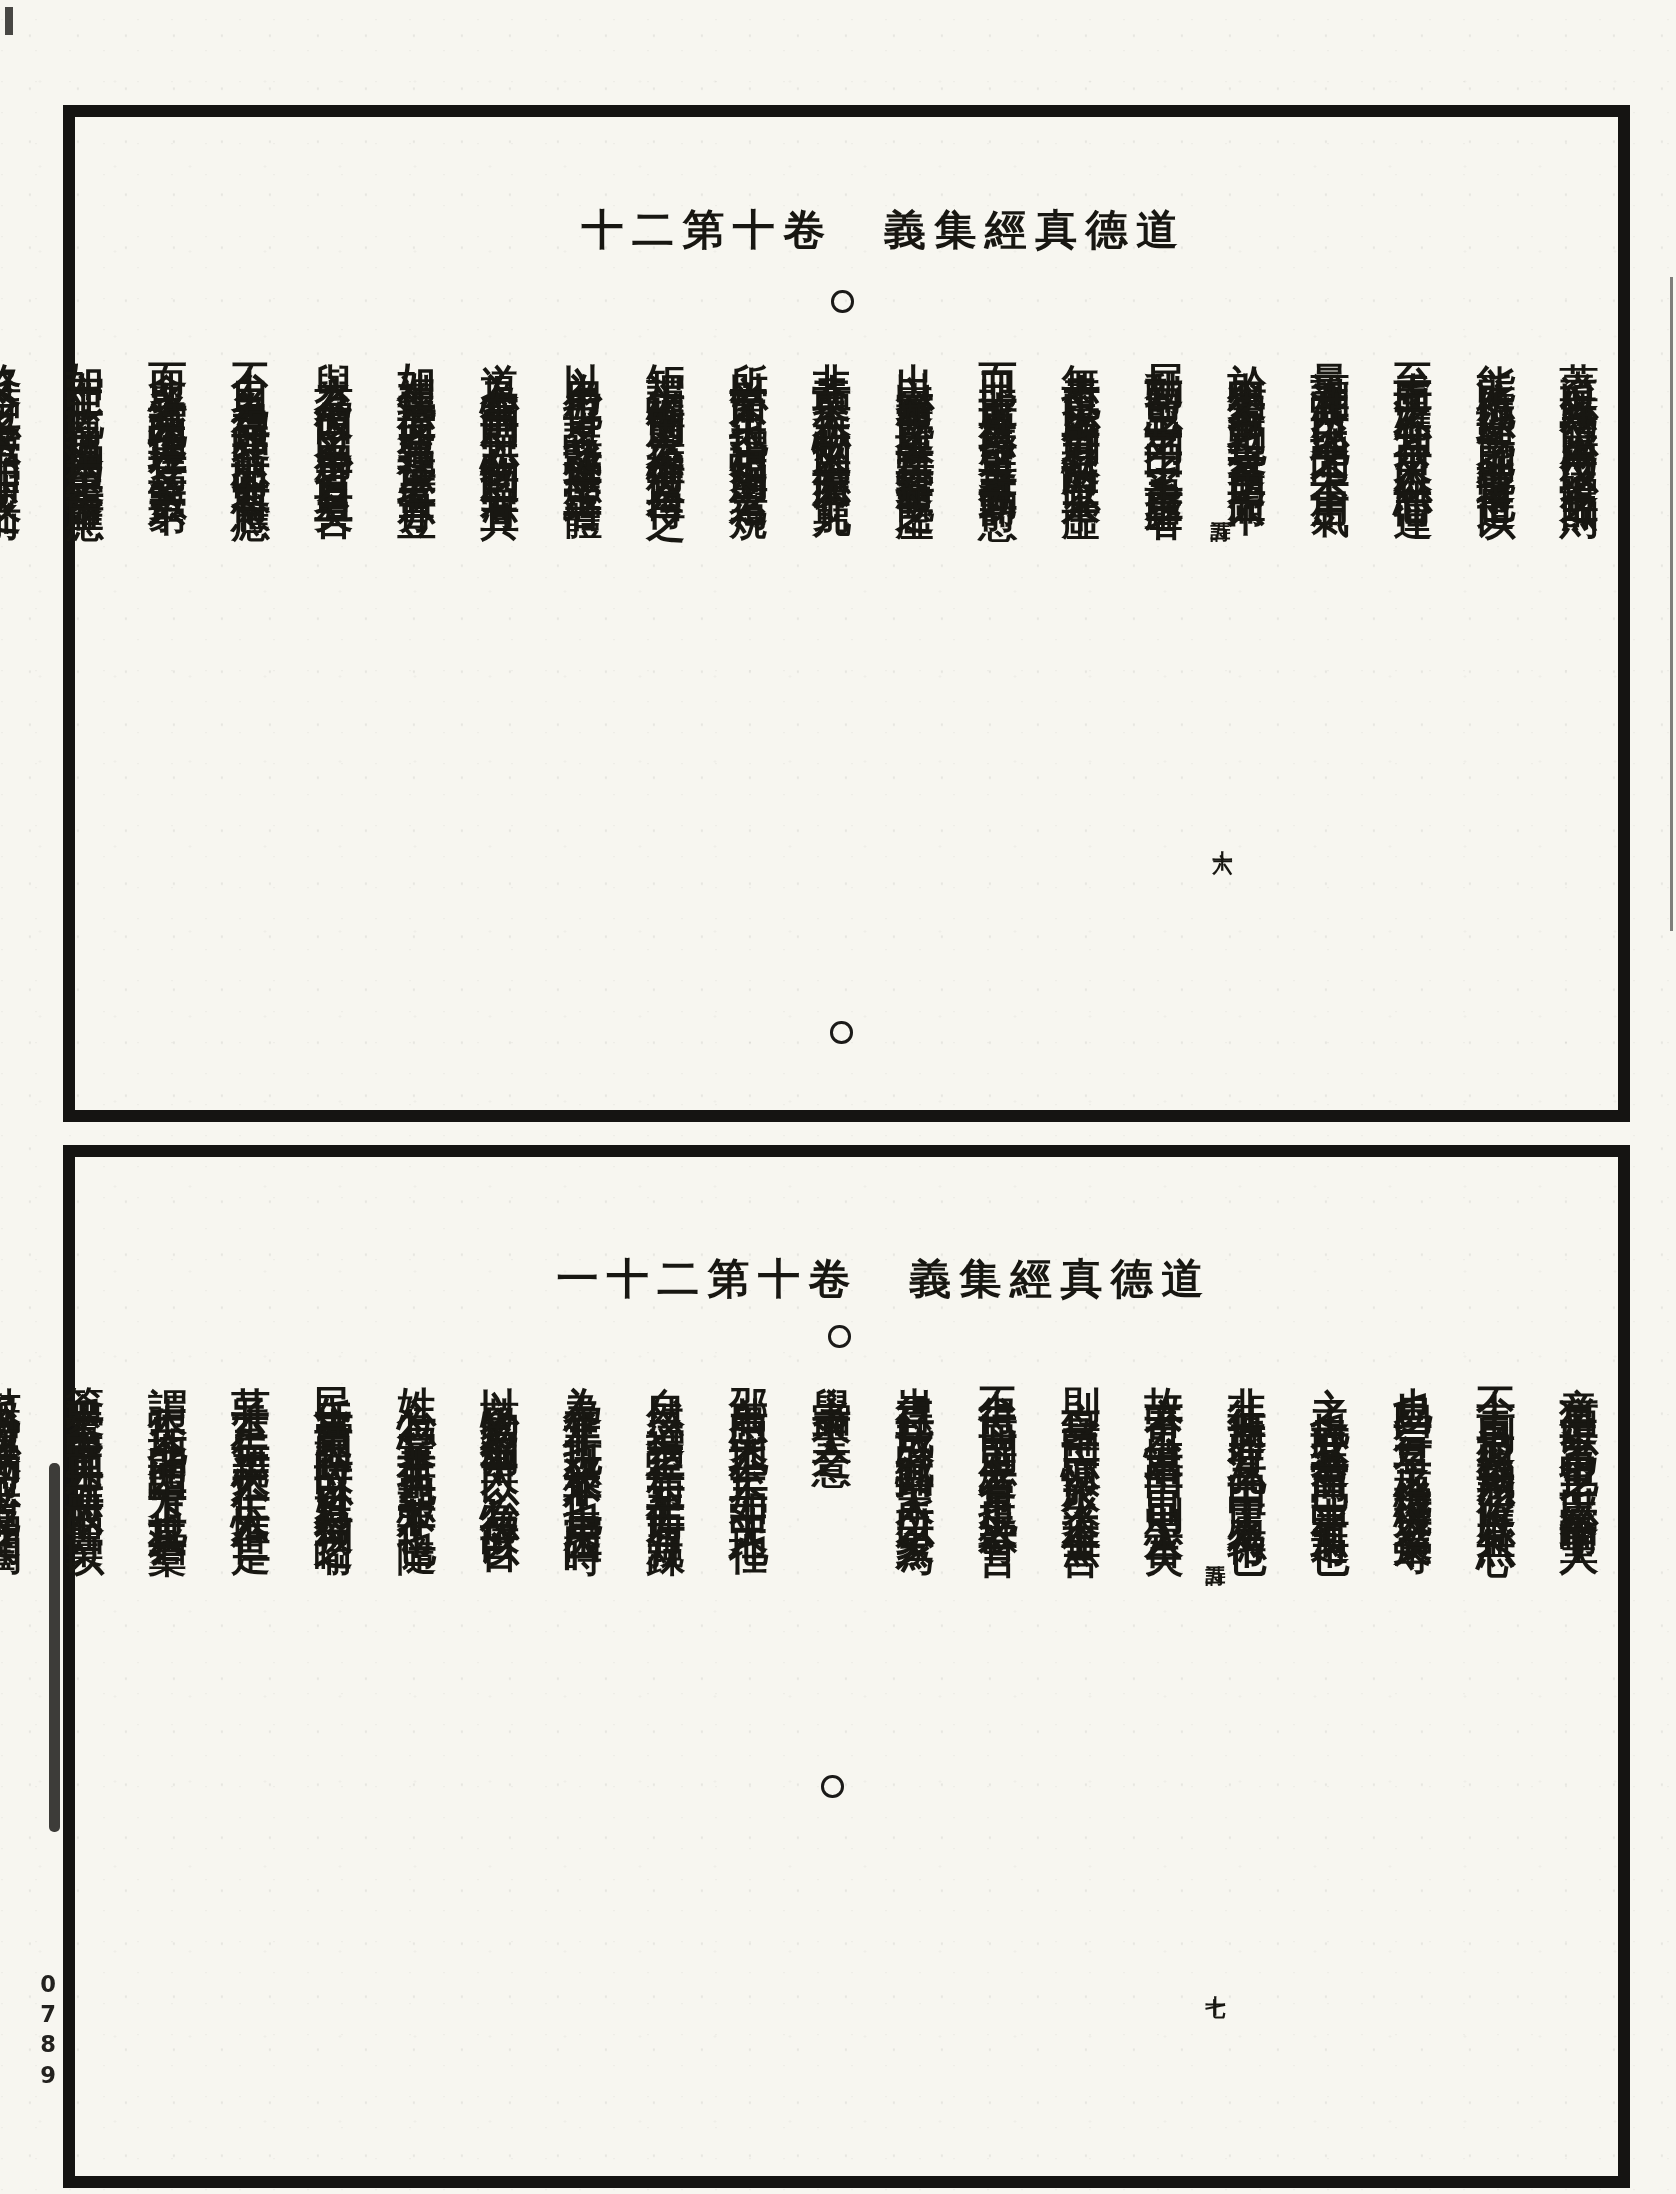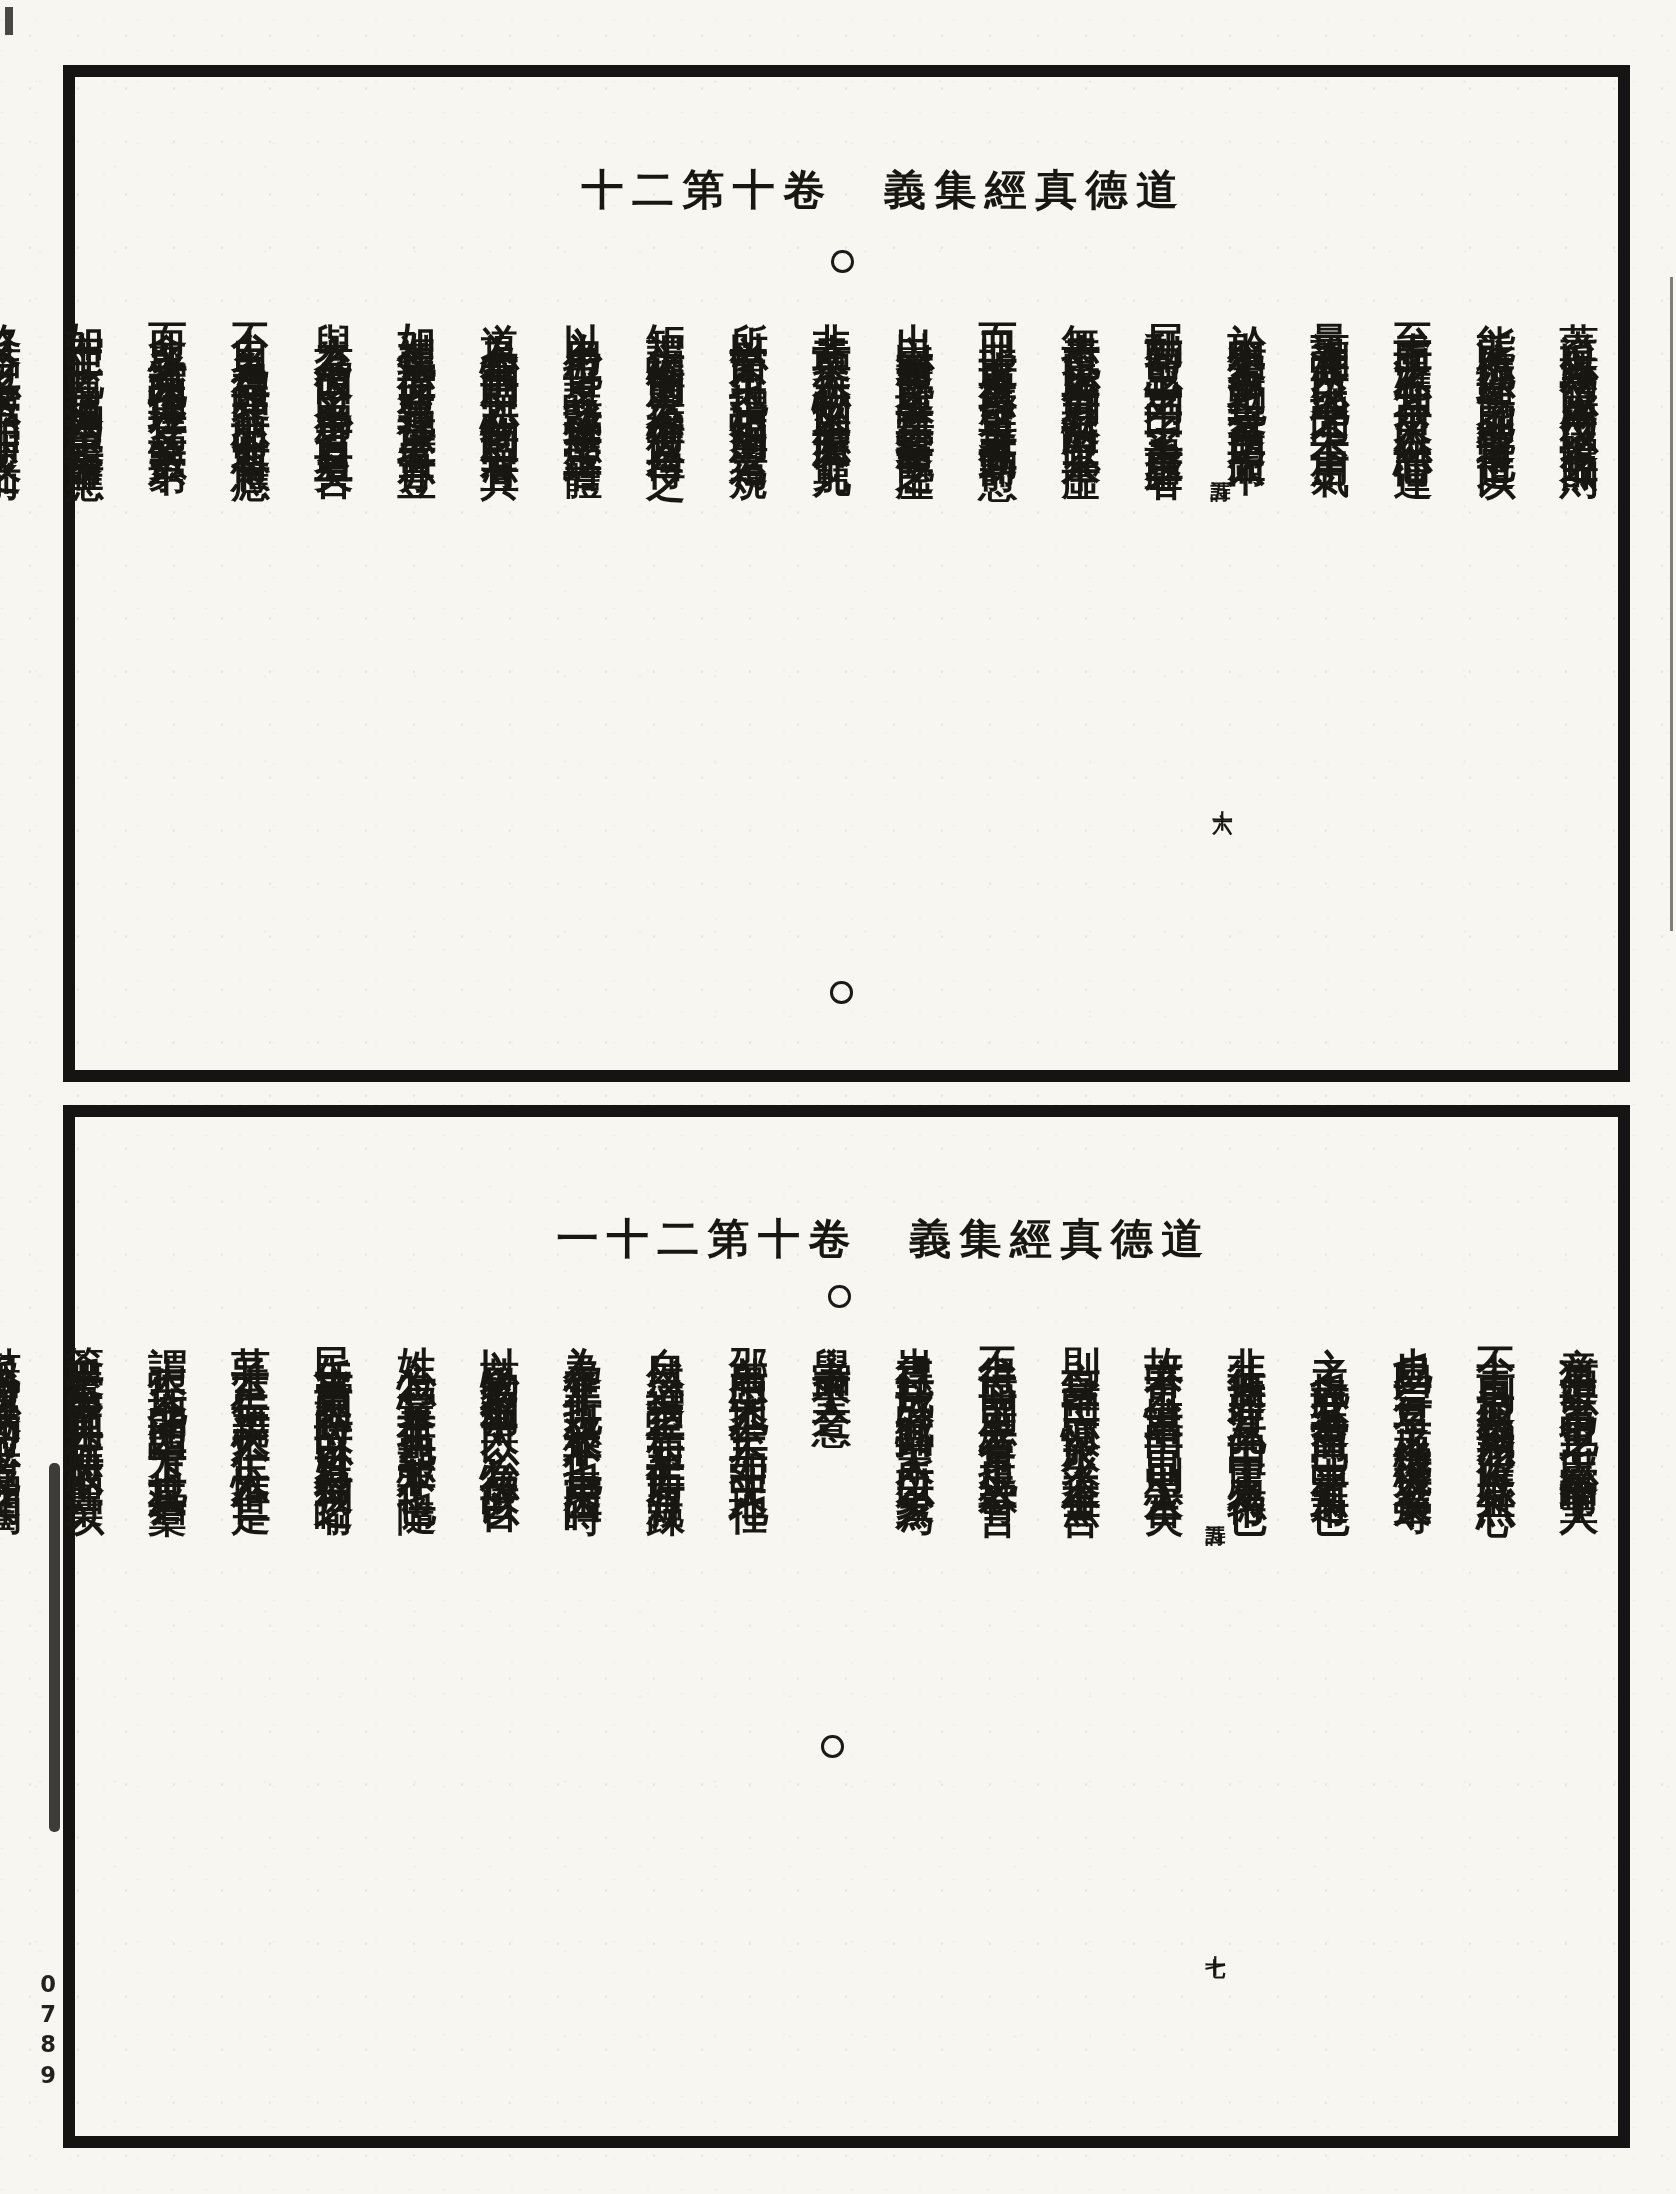--- a/index.html
+++ b/index.html
@@ -14,20 +14,21 @@
     background-size:48px 53px, 34px 31px, 75px 85px;
     background-position:5.9px 9.2px, 19px 4.2px, 2.5px 39px;
     overflow:hidden;
     font-family:"DejaVu Serif","Liberation Serif",serif;
     color:#181712;
   }
   .frame{
     position:absolute;left:63px;width:1567px;
     border:12.6px solid #151412;
     box-sizing:border-box;
+    margin-top:40px;
   }
   .frame-top{top:65px;height:1017px;}
   .frame-bottom{top:1105px;height:1043px;}
   .block-header{
     position:absolute;left:0;width:100%;
     text-align:center;
     padding-left:75px;
     box-sizing:border-box;
     font-size:42px;font-weight:700;
     letter-spacing:8.4px;

